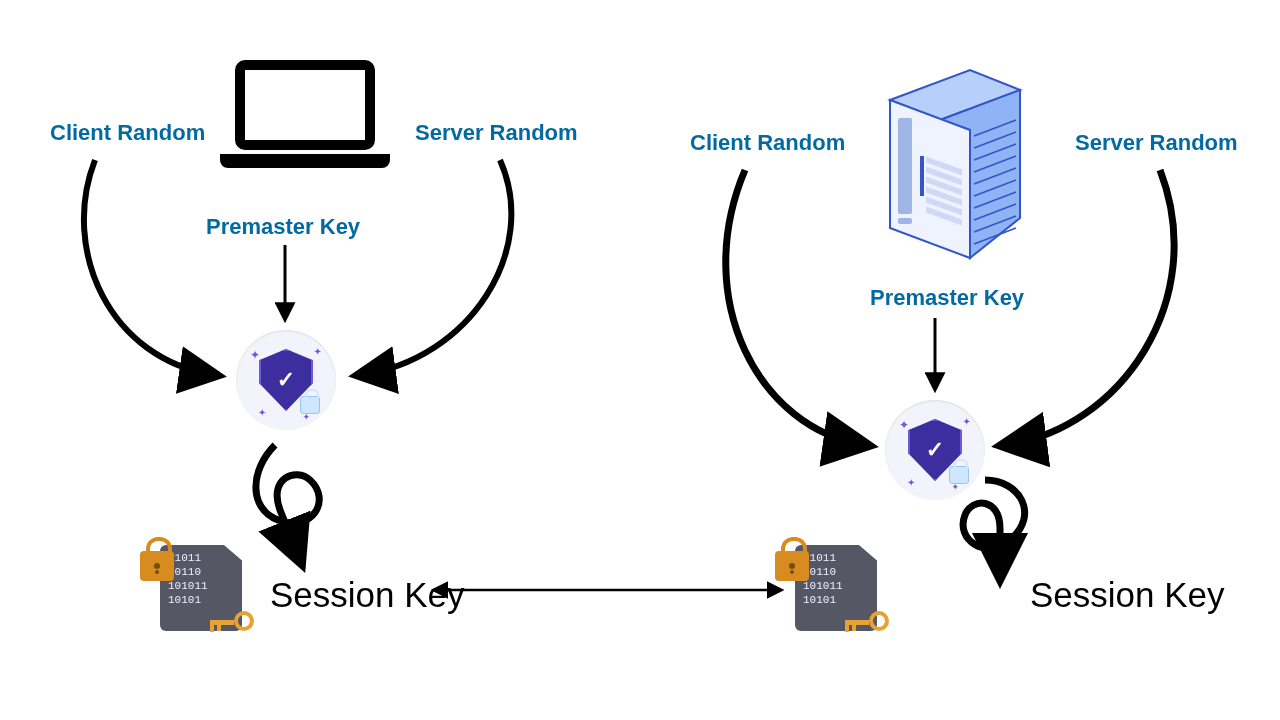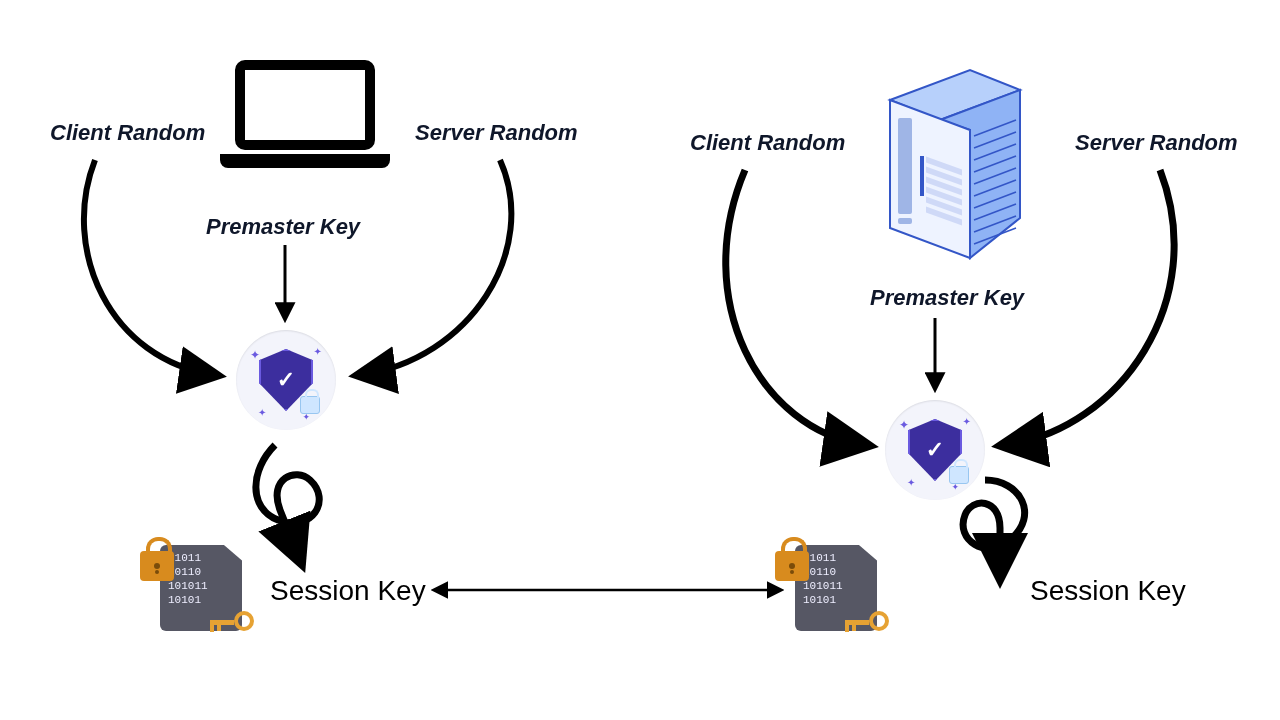--- a/index.html
+++ b/index.html
@@ -19,30 +19,29 @@
   svg.overlay {
     position: absolute;
     inset: 0;
     width: 1280px;
     height: 720px;
     pointer-events: none;
   }
   .label {
     position: absolute;
     font-weight: 700;
-    color: #0f172a;
+    color: #0369a1;
     font-size: 22px;
     white-space: nowrap;
-    font-style: italic;
   }
   .outlabel {
     position: absolute;
     font-weight: 400;
     color: #000;
-    font-size: 28px;
+    font-size: 35px;
     white-space: nowrap;
   }
 
   
   .laptop {
     position: absolute;
     left: 220px; top: 60px;
     width: 170px;
   }
   .laptop .screen {

